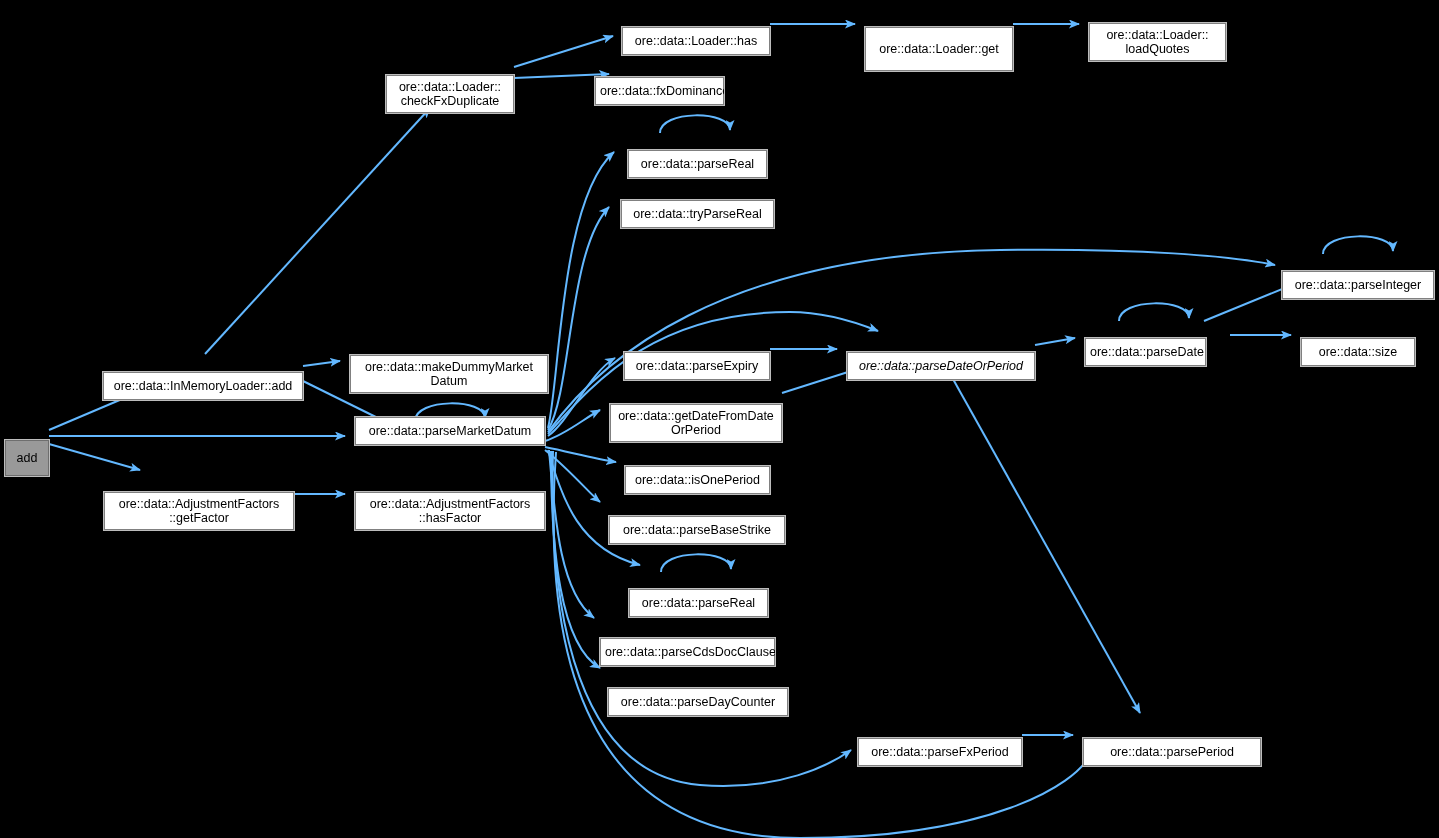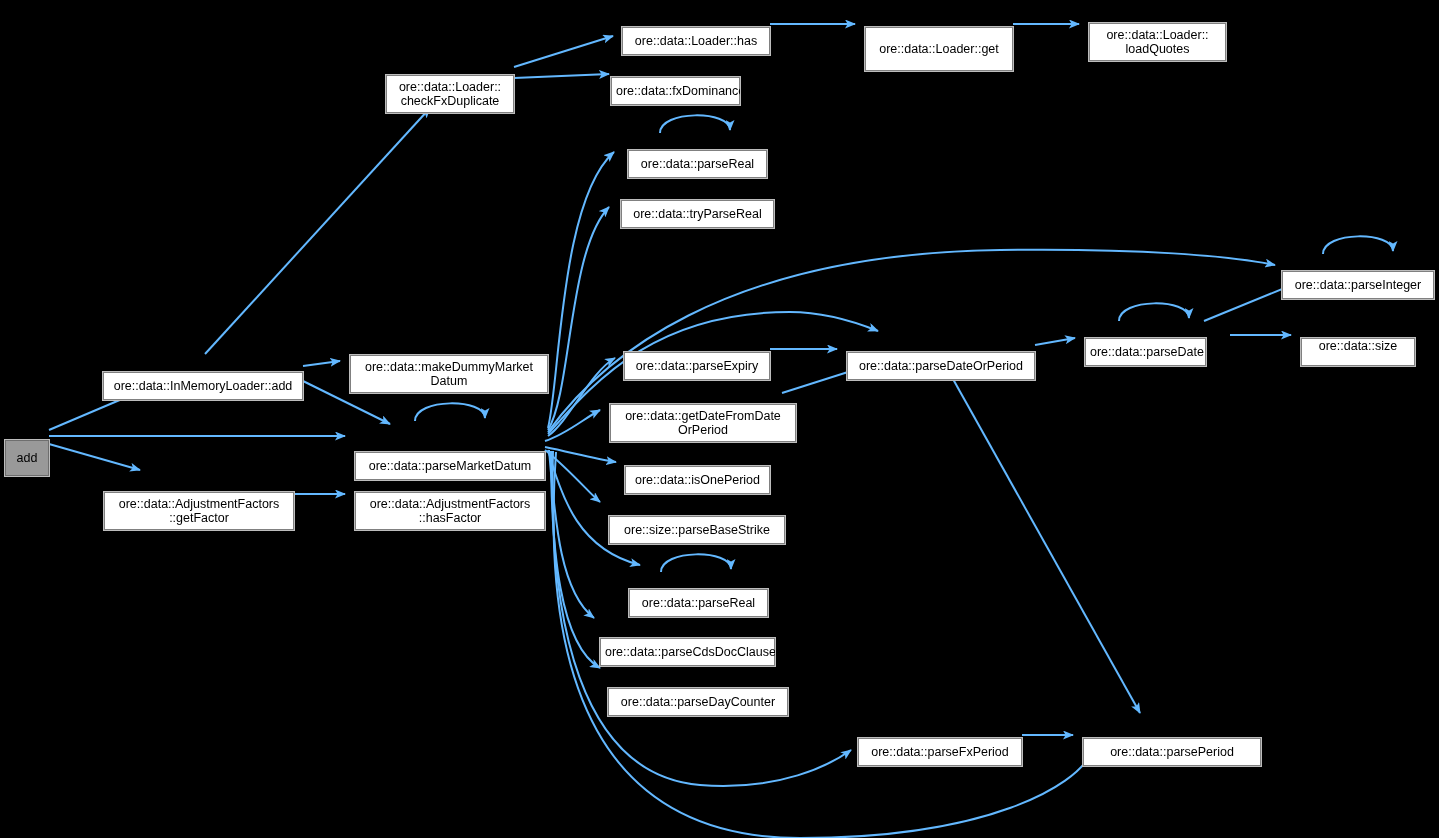--- a/index.html
+++ b/index.html
@@ -110,21 +110,21 @@
         <span style="white-space: pre-line;">ore::data::AdjustmentFactors
 ::getFactor</span>
       </div>
       <div class="node" style="left: 386px; top: 58px; width: 128px; height: 38px;">
         <span style="white-space: pre-line;">ore::data::Loader::
 checkFxDuplicate</span>
       </div>
       <div class="node" style="left: 622px; top: 10px; width: 148px; height: 28px;">
         <span style="white-space: pre-line;">ore::data::Loader::has</span>
       </div>
-      <div class="node" style="left: 611px; top: 60px; width: 129px; height: 28px;">
+      <div class="node" style="left: 595px; top: 60px; width: 129px; height: 28px;">
         <span style="white-space: pre-line;">ore::data::fxDominance</span>
       </div>
       <div class="node" style="left: 865px; top: 10px; width: 148px; height: 44px;">
         <span style="white-space: pre-line;">ore::data::Loader::get</span>
       </div>
       <div class="node" style="left: 1089px; top: 6px; width: 137px; height: 38px;">
         <span style="white-space: pre-line;">ore::data::Loader::
 loadQuotes</span>
       </div>
       <div class="node" style="left: 628px; top: 133px; width: 139px; height: 28px;">
@@ -136,45 +136,45 @@
       <div class="node" style="left: 1282px; top: 254px; width: 152px; height: 28px;">
         <span style="white-space: pre-line;">ore::data::parseInteger</span>
       </div>
       <div class="node" style="left: 350px; top: 338px; width: 198px; height: 38px;">
         <span style="white-space: pre-line;">ore::data::makeDummyMarket
 Datum</span>
       </div>
       <div class="node" style="left: 624px; top: 335px; width: 146px; height: 28px;">
         <span style="white-space: pre-line;">ore::data::parseExpiry</span>
       </div>
-      <div class="node" style="left: 847px; top: 335px; width: 188px; height: 28px;">
+      <div class="node" style="left: 847px; top: 335px; width: 188px; height: 28px; font-style: italic;">
         <span style="white-space: pre-line;">ore::data::parseDateOrPeriod</span>
       </div>
       <div class="node" style="left: 1085px; top: 321px; width: 121px; height: 28px;">
         <span style="white-space: pre-line;">ore::data::parseDate</span>
       </div>
-      <div class="node" style="left: 1301px; top: 321px; width: 114px; height: 28px; align-items: flex-end;">
+      <div class="node" style="left: 1301px; top: 321px; width: 114px; height: 28px;">
         <span style="white-space: pre-line;">ore::data::size</span>
       </div>
-      <div class="node" style="left: 610px; top: 387px; width: 186px; height: 38px;">
+      <div class="node" style="left: 610px; top: 387px; width: 172px; height: 38px;">
         <span style="white-space: pre-line;">ore::data::getDateFromDate
 OrPeriod</span>
       </div>
-      <div class="node" style="left: 355px; top: 435px; width: 190px; height: 28px;">
+      <div class="node" style="left: 355px; top: 400px; width: 190px; height: 28px;">
         <span style="white-space: pre-line;">ore::data::parseMarketDatum</span>
       </div>
       <div class="node" style="left: 625px; top: 449px; width: 145px; height: 28px;">
         <span style="white-space: pre-line;">ore::data::isOnePeriod</span>
       </div>
       <div class="node" style="left: 355px; top: 475px; width: 190px; height: 38px;">
         <span style="white-space: pre-line;">ore::data::AdjustmentFactors
 ::hasFactor</span>
       </div>
       <div class="node" style="left: 609px; top: 499px; width: 176px; height: 28px;">
-        <span style="white-space: pre-line;">ore::size::parseBaseStrike</span>
+        <span style="white-space: pre-line;">ore::data::parseBaseStrike</span>
       </div>
       <div class="node" style="left: 629px; top: 572px; width: 139px; height: 28px;">
         <span style="white-space: pre-line;">ore::data::parseReal</span>
       </div>
       <div class="node" style="left: 600px; top: 621px; width: 175px; height: 28px;">
         <span style="white-space: pre-line;">ore::data::parseCdsDocClause</span>
       </div>
       <div class="node" style="left: 608px; top: 671px; width: 180px; height: 28px;">
         <span style="white-space: pre-line;">ore::data::parseDayCounter</span>
       </div>

